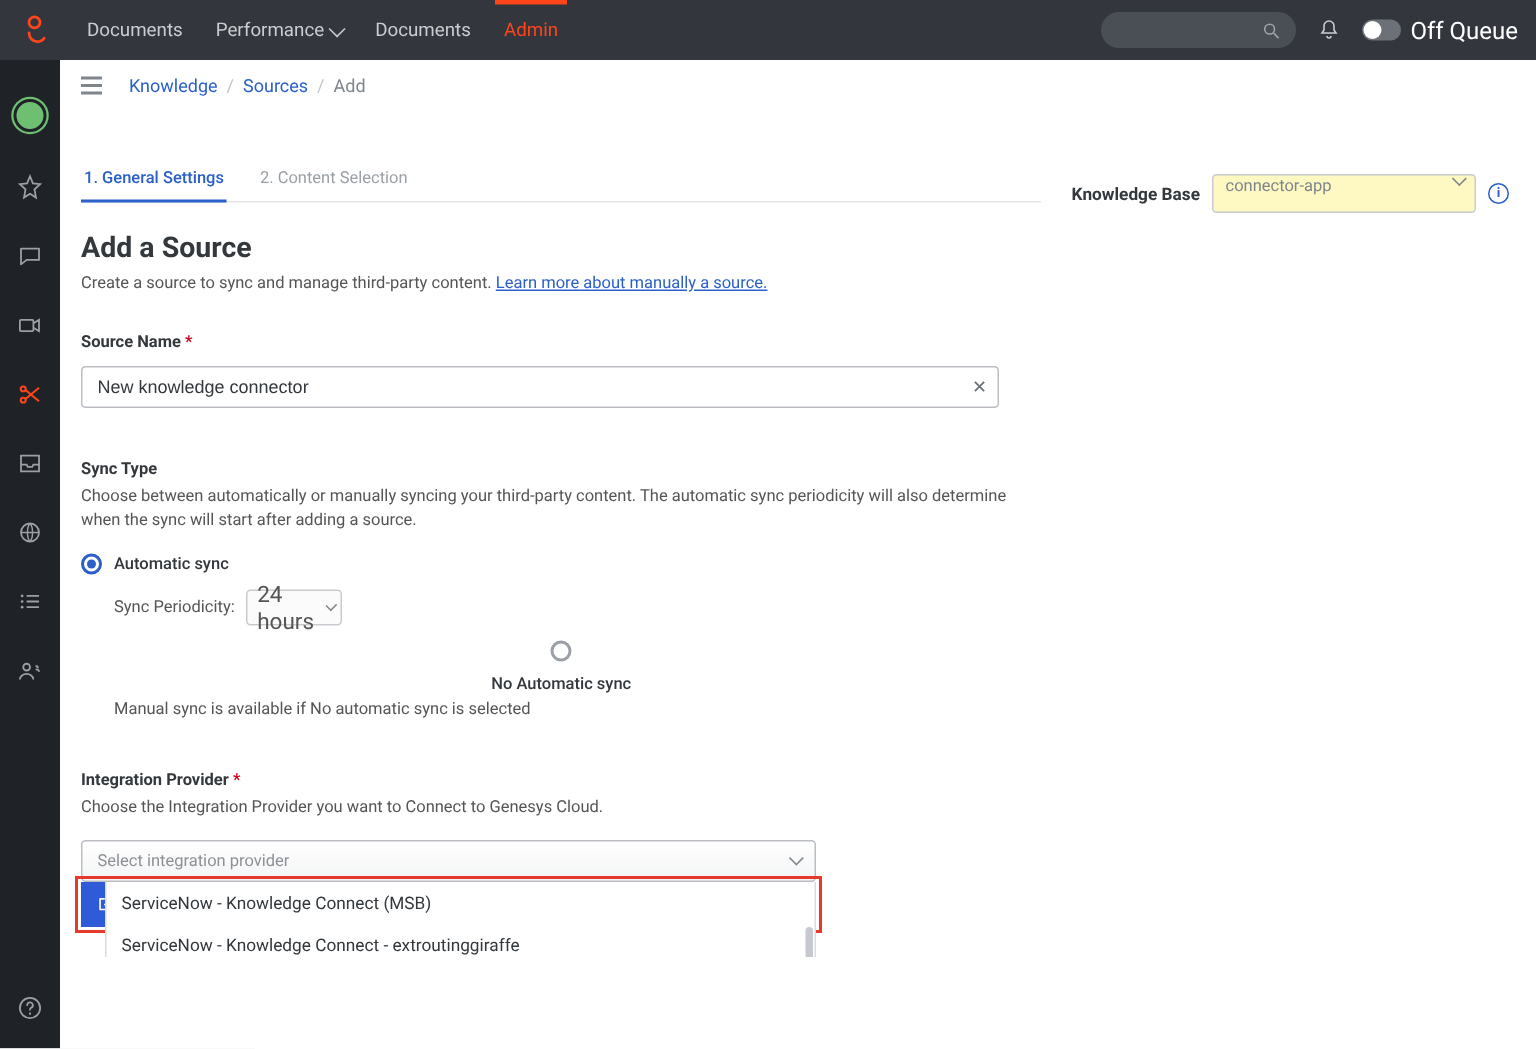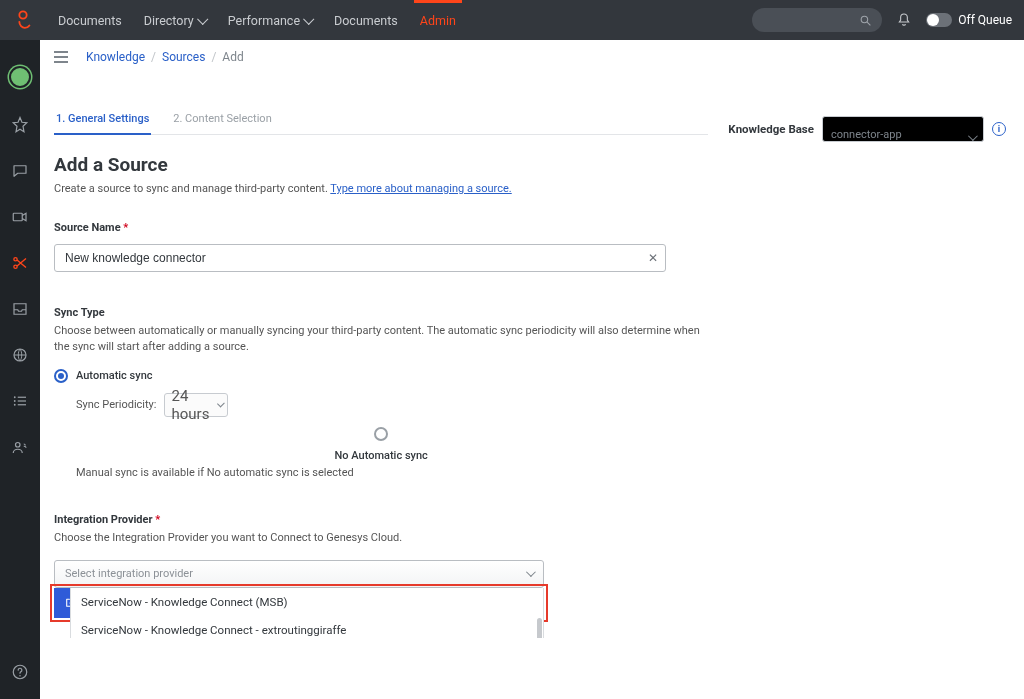--- a/index.html
+++ b/index.html
@@ -10,21 +10,21 @@
   .topbar { height: 40px; background: #33373d; display: flex; align-items: center; padding: 0 12px; color: #c9ccd0; }
   .topbar .logo { width: 22px; height: 22px; color: #ff451a; margin-right: 14px; }
   .topnav { display: flex; align-items: center; gap: 2px; height: 100%; }
   .topnav-item { display: flex; align-items: center; gap: 4px; height: 100%; padding: 0 10px; color: #c9ccd0; font-size: 12.5px; cursor: pointer; position: relative; }
   .topnav-item.active { color: #ff451a; }
   .topnav-item.active::before { content: ""; position: absolute; top: 0; left: 4px; right: 4px; height: 3px; background: #ff451a; }
   .topnav-item .chev { width: 8px; height: 8px; border-right: 1.5px solid currentColor; border-bottom: 1.5px solid currentColor; transform: rotate(45deg) translateY(-1px); }
   .topbar-spacer { flex: 1; }
   .search-pill { width: 130px; height: 24px; background: #4a4f56; border-radius: 12px; display: flex; align-items: center; justify-content: flex-end; padding: 0 10px; color: #9ea3aa; margin-right: 14px; }
   .bell-icon { width: 16px; height: 16px; color: #c9ccd0; margin-right: 14px; }
-  .queue-toggle { display: flex; align-items: center; gap: 6px; color: #fff; font-size: 12px; }
+  .queue-toggle { display: flex; align-items: center; gap: 6px; color: #fff; font-size: 16px; }
   .switch { width: 26px; height: 14px; background: #6c7178; border-radius: 7px; position: relative; }
   .switch::after { content: ""; position: absolute; width: 12px; height: 12px; background: #fff; border-radius: 50%; top: 1px; left: 1px; }
 
   
   .shell { flex: 1; display: flex; overflow: hidden; }
 
   
   .rail { width: 40px; background: #1f2327; display: flex; flex-direction: column; align-items: center; padding-top: 26px; gap: 28px; color: #9aa0a6; }
   .rail-bottom { margin-top: auto; padding-bottom: 18px; }
   .rail-icon { width: 18px; height: 18px; cursor: pointer; }
@@ -38,21 +38,21 @@
   .hamburger span { height: 2px; background: #7e858c; }
   .crumb { color: #2a60c8; cursor: pointer; }
   .crumb.current { color: #7e858c; cursor: default; }
   .crumb-sep { color: #c1c5c9; margin: 0 6px; }
 
   .page { display: flex; align-items: flex-start; padding: 0 14px 20px 14px; gap: 20px; overflow: auto; }
   .page-main { flex: 1; max-width: 680px; margin-left: 0; }
 
   .meta-row { margin-left: auto; display: flex; align-items: center; gap: 8px; padding-top: 42px; padding-right: 4px; white-space: nowrap; }
   .meta-label { font-size: 11.5px; font-weight: 700; color: #33383d; }
-  .kb-select { width: 162px; height: 26px; border: 1px solid #c7cbd0; border-radius: 3px; display: flex; align-items: flex-end; padding: 0 8px; color: #7e858c; font-size: 11px; justify-content: space-between; background: #000000; cursor: pointer; }
+  .kb-select { width: 176px; height: 26px; border: 1px solid #c7cbd0; border-radius: 3px; display: flex; align-items: flex-start; padding: 0 8px; color: #7e858c; font-size: 11px; justify-content: space-between; background: #fef9c3; cursor: pointer; }
   .kb-select .chev { width: 7px; height: 7px; border-right: 1.5px solid #7e858c; border-bottom: 1.5px solid #7e858c; transform: rotate(45deg) translateY(-2px); }
   .info-circle { width: 14px; height: 14px; border: 1.5px solid #2a60c8; color: #2a60c8; border-radius: 50%; display: flex; align-items: center; justify-content: center; font-size: 9px; font-weight: 700; }
 
   
   .tabs { display: flex; gap: 20px; border-bottom: 1px solid #e3e5e8; margin-top: 38px; font-size: 11px; color: #9aa0a6; }
   .tab { padding: 0 2px 8px 2px; cursor: pointer; }
   .tab.active { color: #2a60c8; border-bottom: 2px solid #2a60c8; margin-bottom: -1px; font-weight: 500;}
 
   h1.title { font-size: 19px; font-weight: 700; margin-top: 18px; color: #33383d; }
   .subtitle { font-size: 11px; color: #555; margin-top: 6px; }
@@ -104,24 +104,20 @@
 <div class="topbar">
   <svg class="logo" viewBox="0 0 24 24">
     <circle cx="12" cy="6.5" r="4" fill="none" stroke="currentColor" stroke-width="2"></circle>
     <path d="M8 14c0 3.8 3 6.5 6 6.5 2 0 3.8-.7 5-2.5" fill="none" stroke="currentColor" stroke-width="2" stroke-linecap="round"></path>
   </svg>
   <div class="topnav">
     <div class="topnav-item">
         <span>Documents</span>
       </div>
     <div class="topnav-item">
-        <span>Directory</span>
-        <span class="chev"></span>
-      </div>
-    <div class="topnav-item">
         <span>Performance</span>
         <span class="chev"></span>
       </div>
     <div class="topnav-item">
         <span>Documents</span>
       </div>
     <div class="topnav-item active">
         <span>Admin</span>
       </div>
   </div>
@@ -207,21 +203,21 @@
     <div class="page">
       <div class="page-main">
 
         <div class="tabs">
           <div class="tab active">1. General Settings</div>
           <div class="tab">2. Content Selection</div>
         </div>
 
         <h1 class="title">Add a Source</h1>
         <div class="subtitle">
-          <span>Create a source to sync and manage third-party content. </span><a>Type more about managing a source.</a>
+          <span>Create a source to sync and manage third-party content. </span><a>Learn more about manually a source.</a>
         </div>
 
         <div class="field-label"><span>Source Name</span> <span class="req">*</span></div>
         <div class="text-input-wrap">
           <input class="text-input" type="text" value="New knowledge connector" style="">
           <span class="clear-x">✕</span>
         </div>
 
         <div class="field-label small-gap">Sync Type</div>
         <div class="help">Choose between automatically or manually syncing your third-party content. The automatic sync periodicity will also determine when the sync will start after adding a source.</div>

